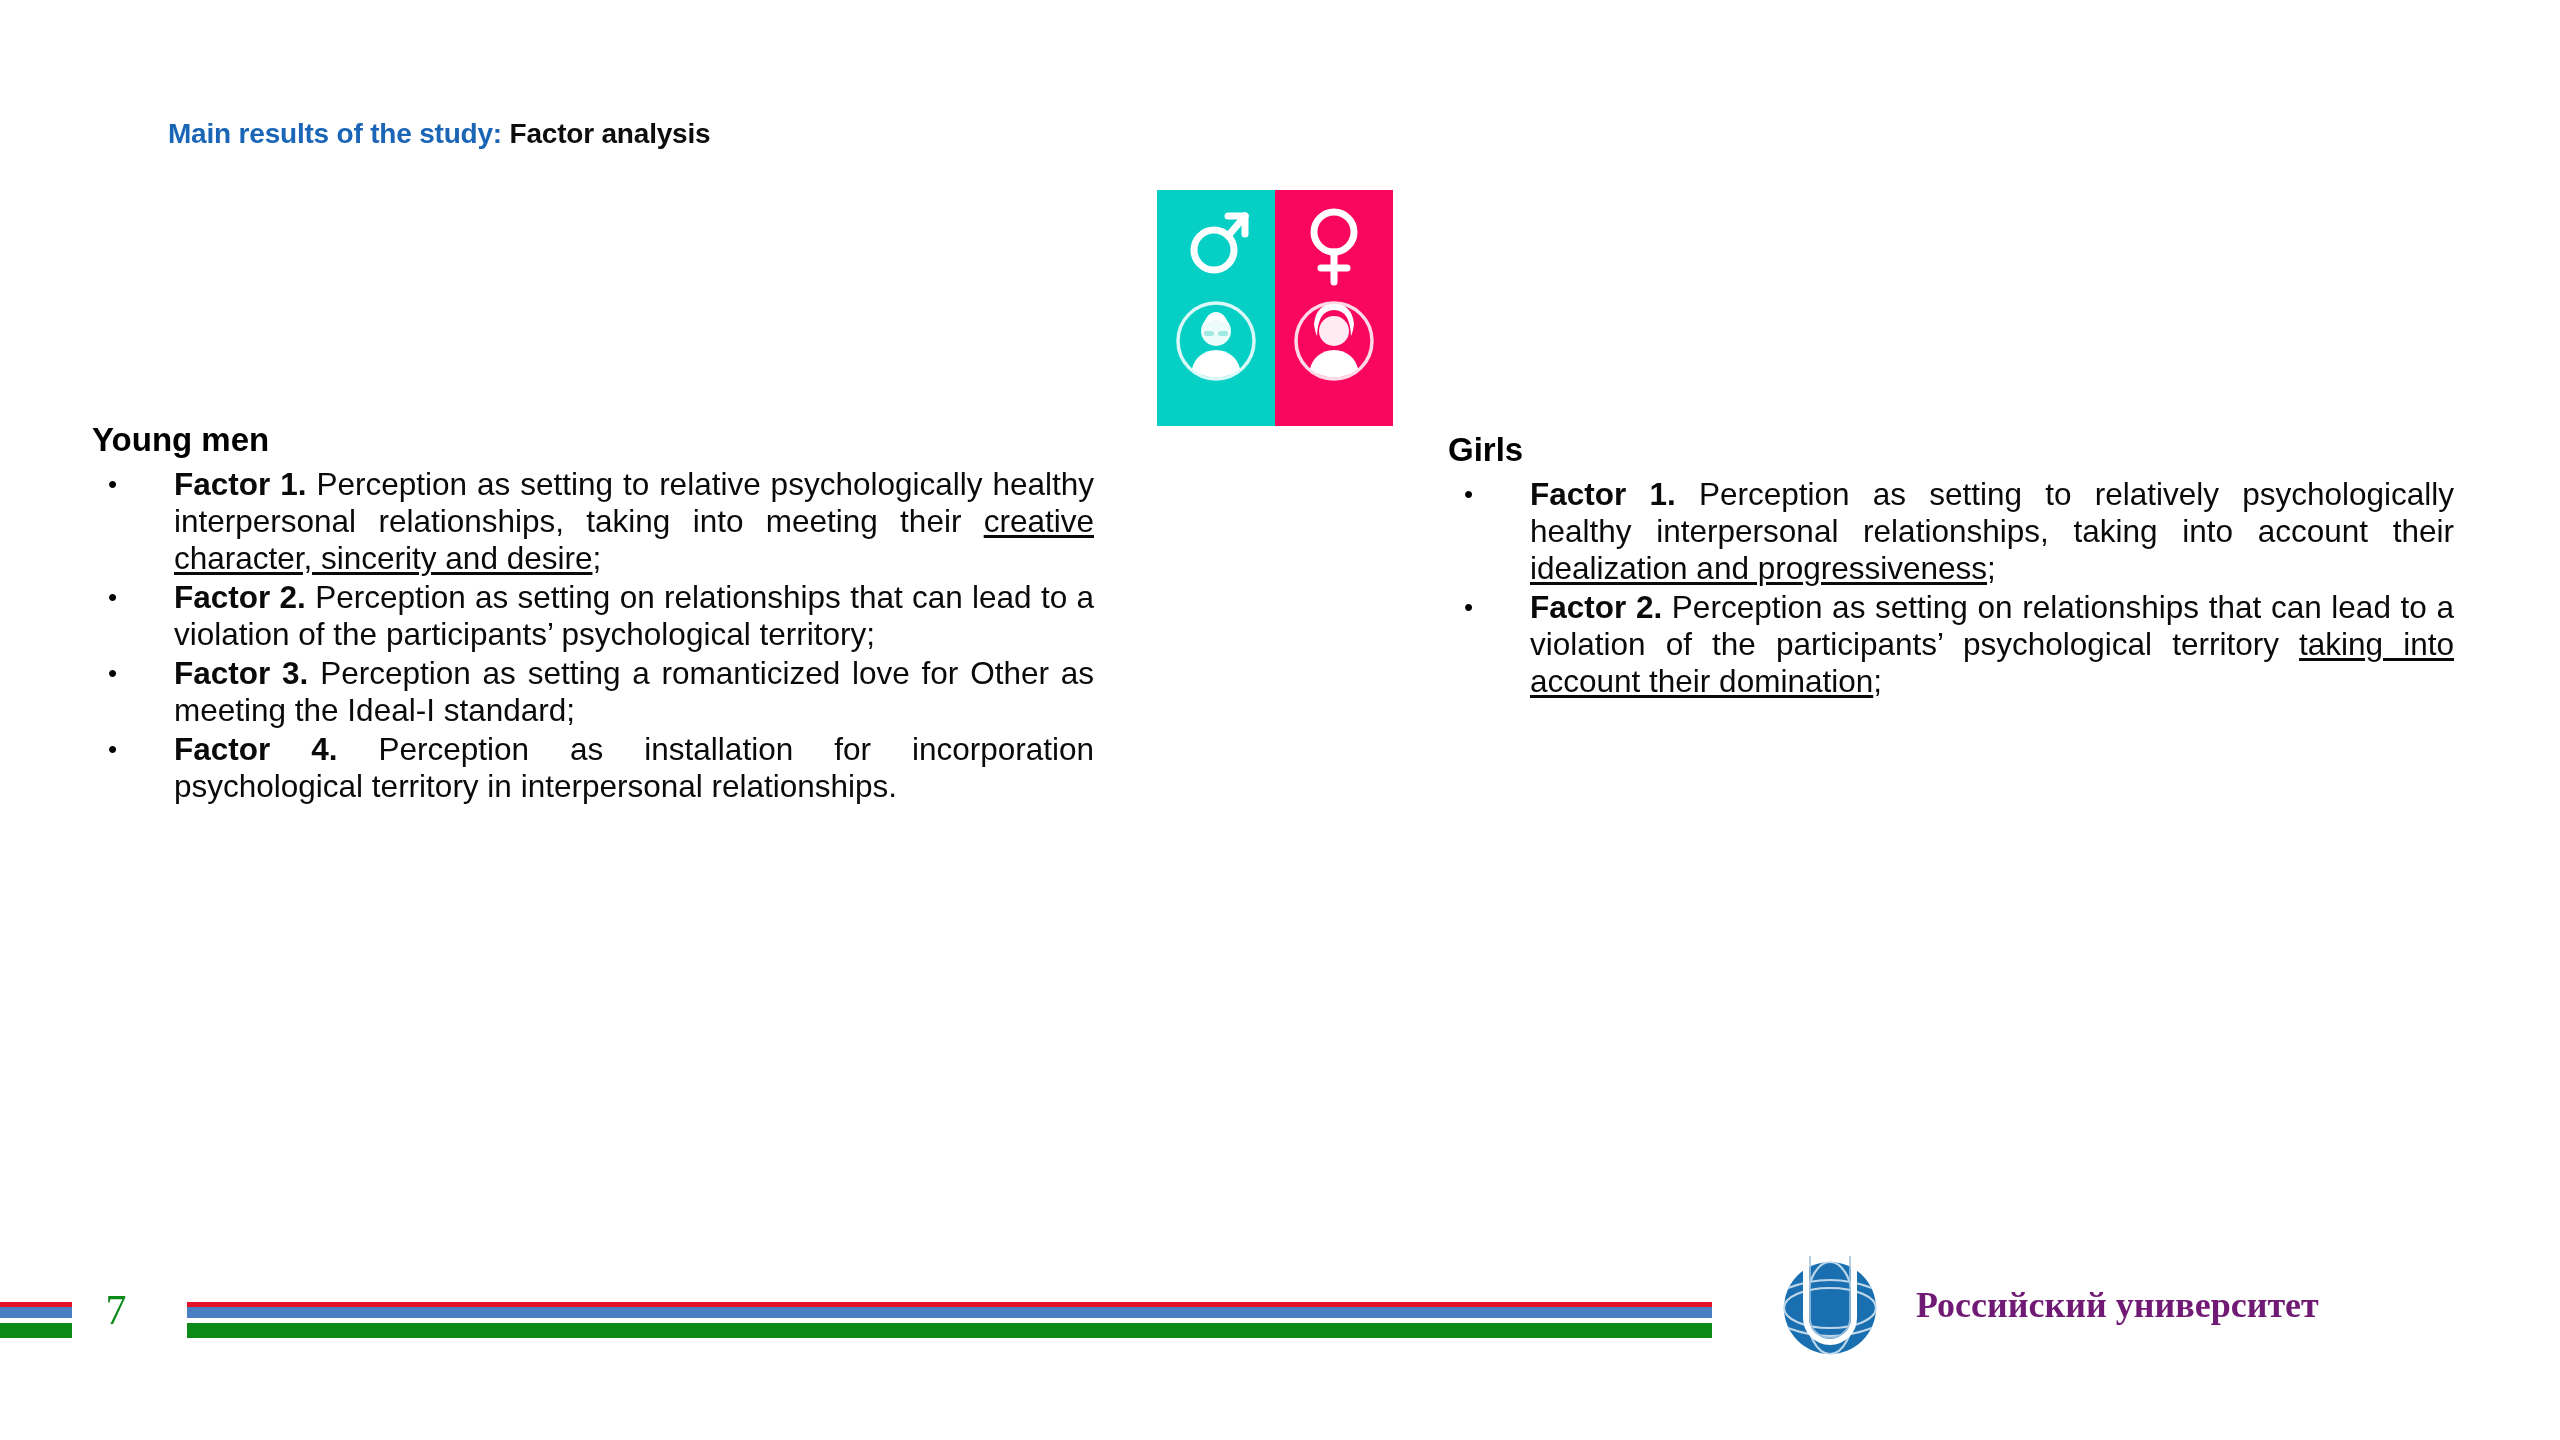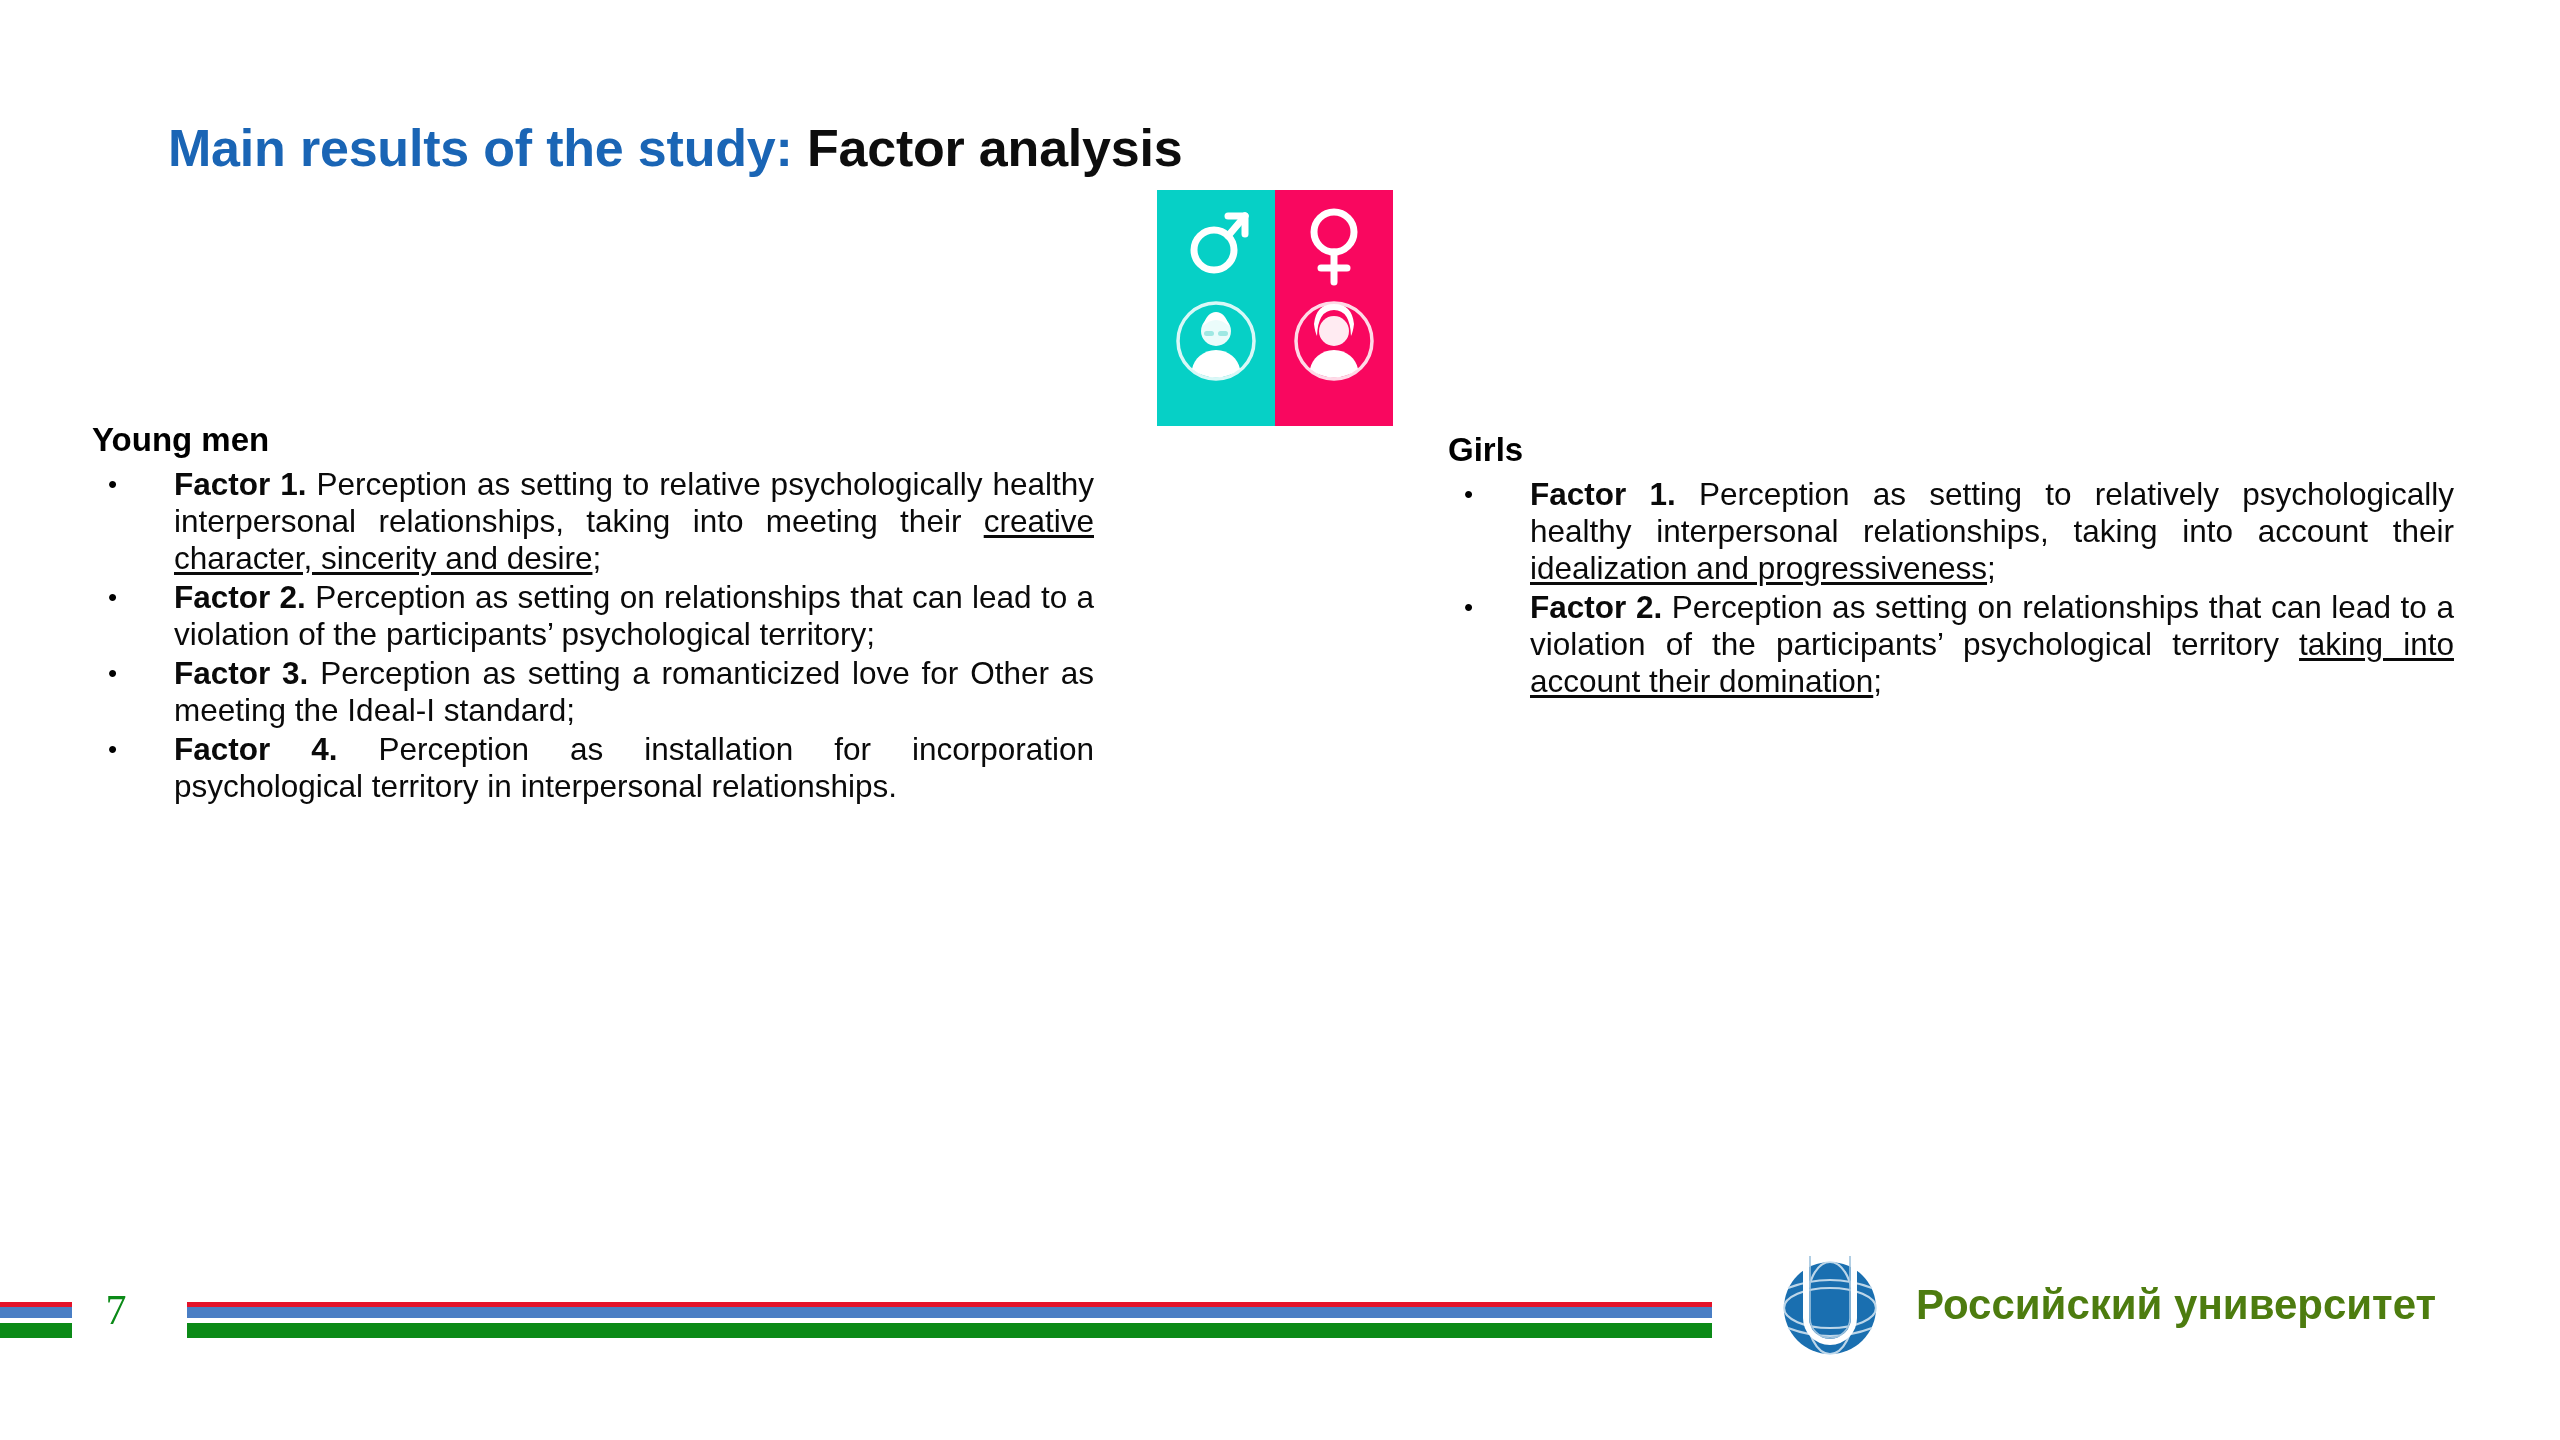--- a/index.html
+++ b/index.html
@@ -14,21 +14,21 @@
     overflow: hidden;
     font-family: "Liberation Sans", sans-serif;
     -webkit-font-smoothing: antialiased;
   }
 
   
   #slide-title {
     position: absolute;
     left: 168px;
     top: 118px;
-    font-size: 52px;
+    font-size: 28px;
     font-weight: bold;
     letter-spacing: -0.2px;
     white-space: nowrap;
   }
   #slide-title .t-blue { color: #1a65b5; }
   #slide-title .t-black { color: #0d0d0d; }
 
   
   #gender-image {
     position: absolute;
@@ -143,25 +143,25 @@
     position: absolute;
     left: 1770px;
     top: 1245px;
     height: 120px;
     display: flex;
     align-items: center;
   }
   #rudn-logo-mark { width: 120px; height: 118px; flex: 0 0 auto; }
   #rudn-logo-text {
     margin-left: 26px;
-    color: #4d7c0f;
-    font-weight: bold;
-    font-size: 42px;
+    color: #701a75;
+    font-weight: bold;
+    font-size: 36px;
     line-height: 1.12;
-    font-family: Liberation Sans, sans-serif;
+    font-family: Liberation Serif, serif;
     white-space: nowrap;
   }
 </style>
 </head>
 <body>
 
 <div id="slide-title">
   <span class="t-blue">Main results of the study:</span><span class="t-black"> Factor analysis</span>
 </div>
 

